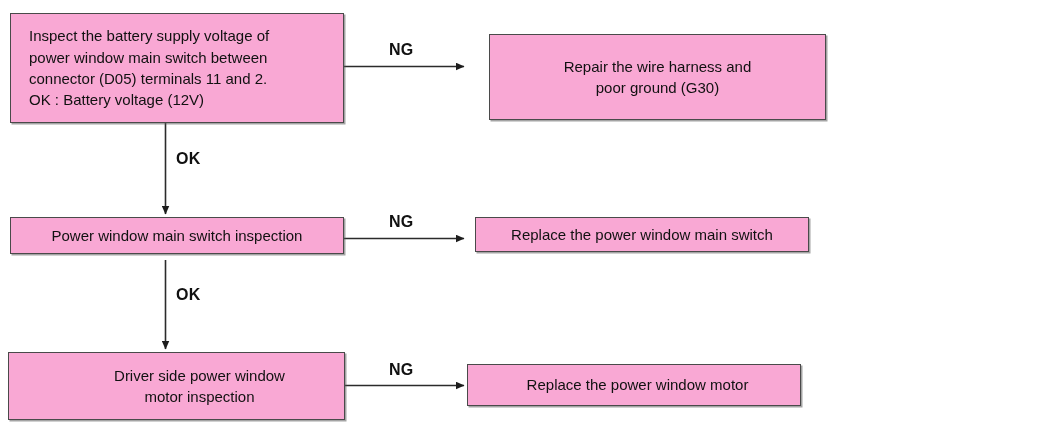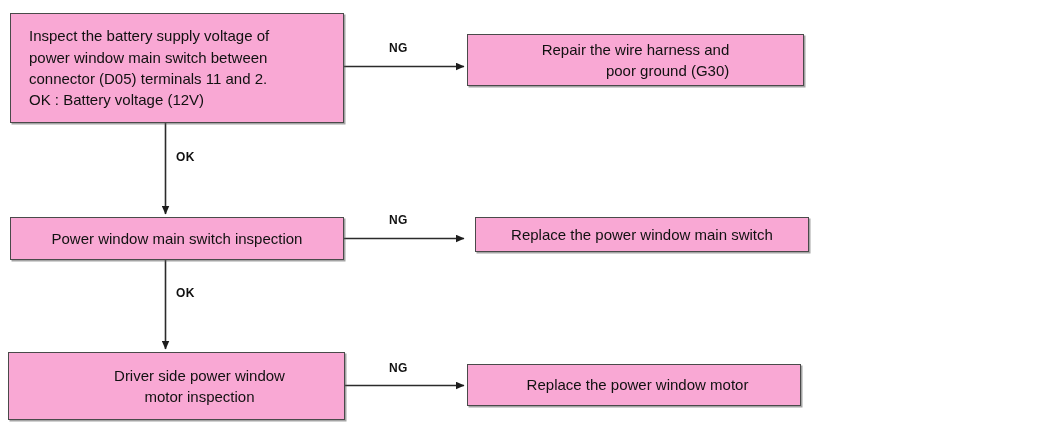--- a/index.html
+++ b/index.html
@@ -51,41 +51,41 @@
   }
   .node.align-left .node-text {
     padding-left: 18px;
   }
 
   
   #node-inspect-battery-voltage {
     left: 10px;  top: 13px;  width: 334px;  height: 110px;
   }
   #node-repair-harness-ground {
-    left: 467px; top: 34px;  width: 337px;  height: 52px; text-align: right;
+    left: 489px; top: 34px;  width: 337px;  height: 86px;
   }
   
   #node-main-switch-inspection {
-    left: 10px;  top: 217px; width: 334px;  height: 43px;
+    left: 10px;  top: 217px; width: 334px;  height: 37px;
   }
   #node-replace-main-switch {
     left: 475px; top: 217px; width: 334px;  height: 35px;
   }
   
   #node-motor-inspection {
     left: 8px;   top: 352px; width: 337px;  height: 68px; padding-left: 46px;
   }
   #node-replace-motor {
     left: 467px; top: 364px; width: 334px;  height: 42px; padding-left: 7px;
   }
 
   
   .edge-label {
     position: absolute;
-    font-size: 12px;
+    font-size: 16px;
     font-weight: bold;
     color: #111111;
     letter-spacing: 0.3px;
     white-space: nowrap;
   }
   #label-ng-1 { left: 389px; top: 41px; }
   #label-ng-2 { left: 389px; top: 213px; }
   #label-ng-3 { left: 389px; top: 361px; }
   #label-ok-1 { left: 176px; top: 150px; }
   #label-ok-2 { left: 176px; top: 286px; }

